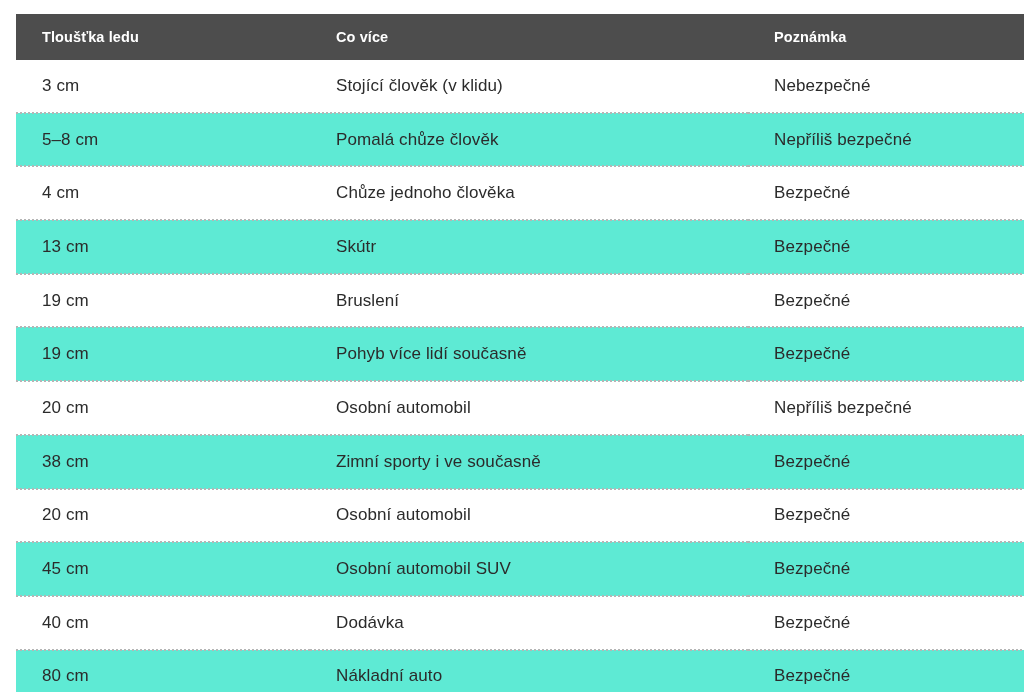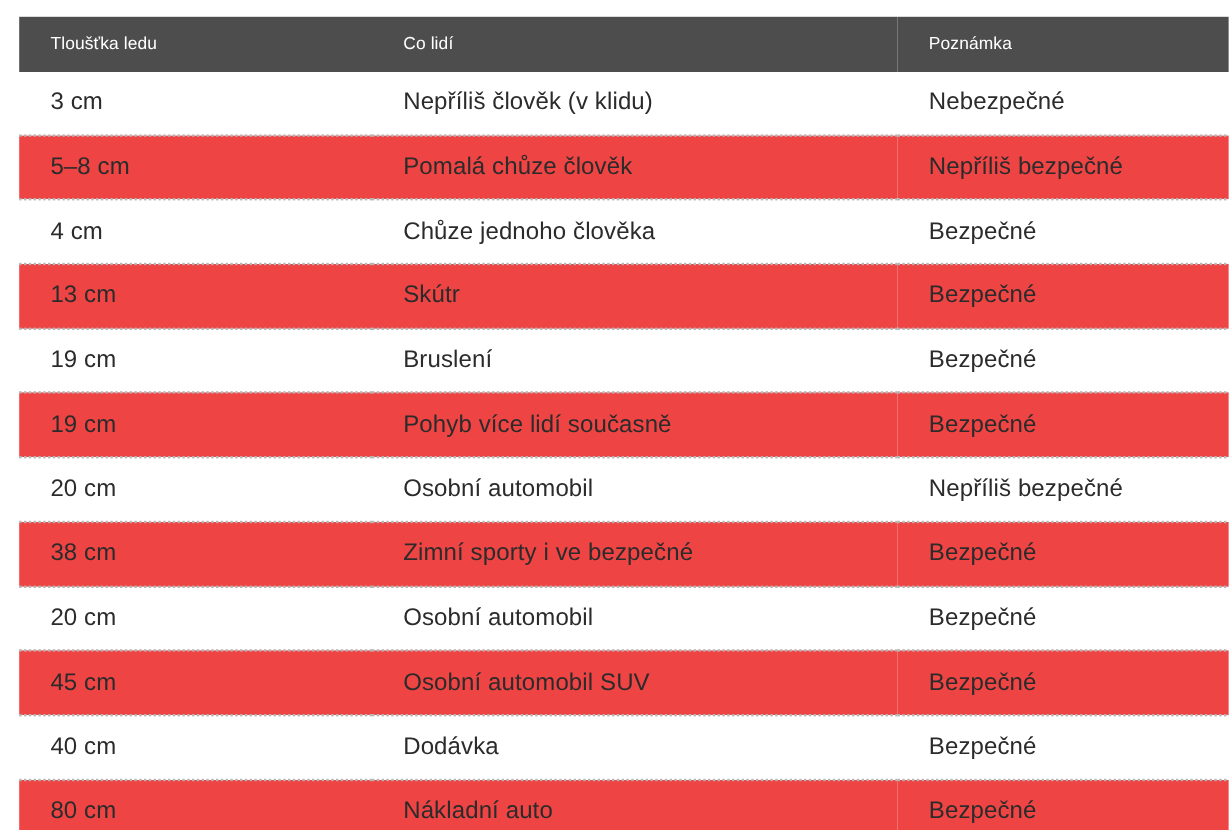--- a/index.html
+++ b/index.html
@@ -24,68 +24,68 @@
     width: 992px;
     border-collapse: collapse;
     table-layout: fixed;
     font-size: 14.5px;
     color: #222222;
   }
 
   table.ice-table thead th {
     background: #4d4d4d;
     color: #ffffff;
-    font-weight: normal;
+    font-weight: bold;
     font-size: 14.5px;
     text-align: left;
     height: 46px;
     padding: 0 0 0 26px;
     vertical-align: middle;
     letter-spacing: 0.1px;
   }
 
   table.ice-table tbody td {
     height: 51.7px;
     padding: 0 0 0 26px;
     vertical-align: middle;
     border-bottom: 2px dotted #b5b5b5;
     color: #2b2b2b;
-    font-size: 20px;
+    font-size: 17px;
     letter-spacing: 0.1px;
     margin-top: 40px;
   }
 
   table.ice-table tbody tr.odd td {
     background: #ffffff;
   }
 
   table.ice-table tbody tr.even td {
-    background: #ef4444;
+    background: #5eead4;
   }
 
   .col-thickness { width: 268px; }
   .col-holds     { width: 412px; }
   .col-note      { width: 312px; }
 </style>
 </head>
 <body>
 
 <div class="page">
   <table class="ice-table">
     <thead>
       <tr>
         <th class="col-thickness">Tloušťka ledu</th>
-        <th class="col-holds">Co lidí</th>
+        <th class="col-holds">Co více</th>
         <th class="col-note">Poznámka</th>
       </tr>
     </thead>
     <tbody id="table-body">
         <tr class="odd">
           <td class="col-thickness">3 cm</td>
-          <td class="col-holds">Nepříliš člověk (v klidu)</td>
+          <td class="col-holds">Stojící člověk (v klidu)</td>
           <td class="col-note">Nebezpečné</td>
         </tr>
         <tr class="even">
           <td class="col-thickness">5–8 cm</td>
           <td class="col-holds">Pomalá chůze člověk</td>
           <td class="col-note">Nepříliš bezpečné</td>
         </tr>
         <tr class="odd">
           <td class="col-thickness">4 cm</td>
           <td class="col-holds">Chůze jednoho člověka</td>
@@ -106,21 +106,21 @@
           <td class="col-holds">Pohyb více lidí současně</td>
           <td class="col-note">Bezpečné</td>
         </tr>
         <tr class="odd">
           <td class="col-thickness">20 cm</td>
           <td class="col-holds">Osobní automobil</td>
           <td class="col-note">Nepříliš bezpečné</td>
         </tr>
         <tr class="even">
           <td class="col-thickness">38 cm</td>
-          <td class="col-holds">Zimní sporty i ve bezpečné</td>
+          <td class="col-holds">Zimní sporty i ve současně</td>
           <td class="col-note">Bezpečné</td>
         </tr>
         <tr class="odd">
           <td class="col-thickness">20 cm</td>
           <td class="col-holds">Osobní automobil</td>
           <td class="col-note">Bezpečné</td>
         </tr>
         <tr class="even">
           <td class="col-thickness">45 cm</td>
           <td class="col-holds">Osobní automobil SUV</td>

